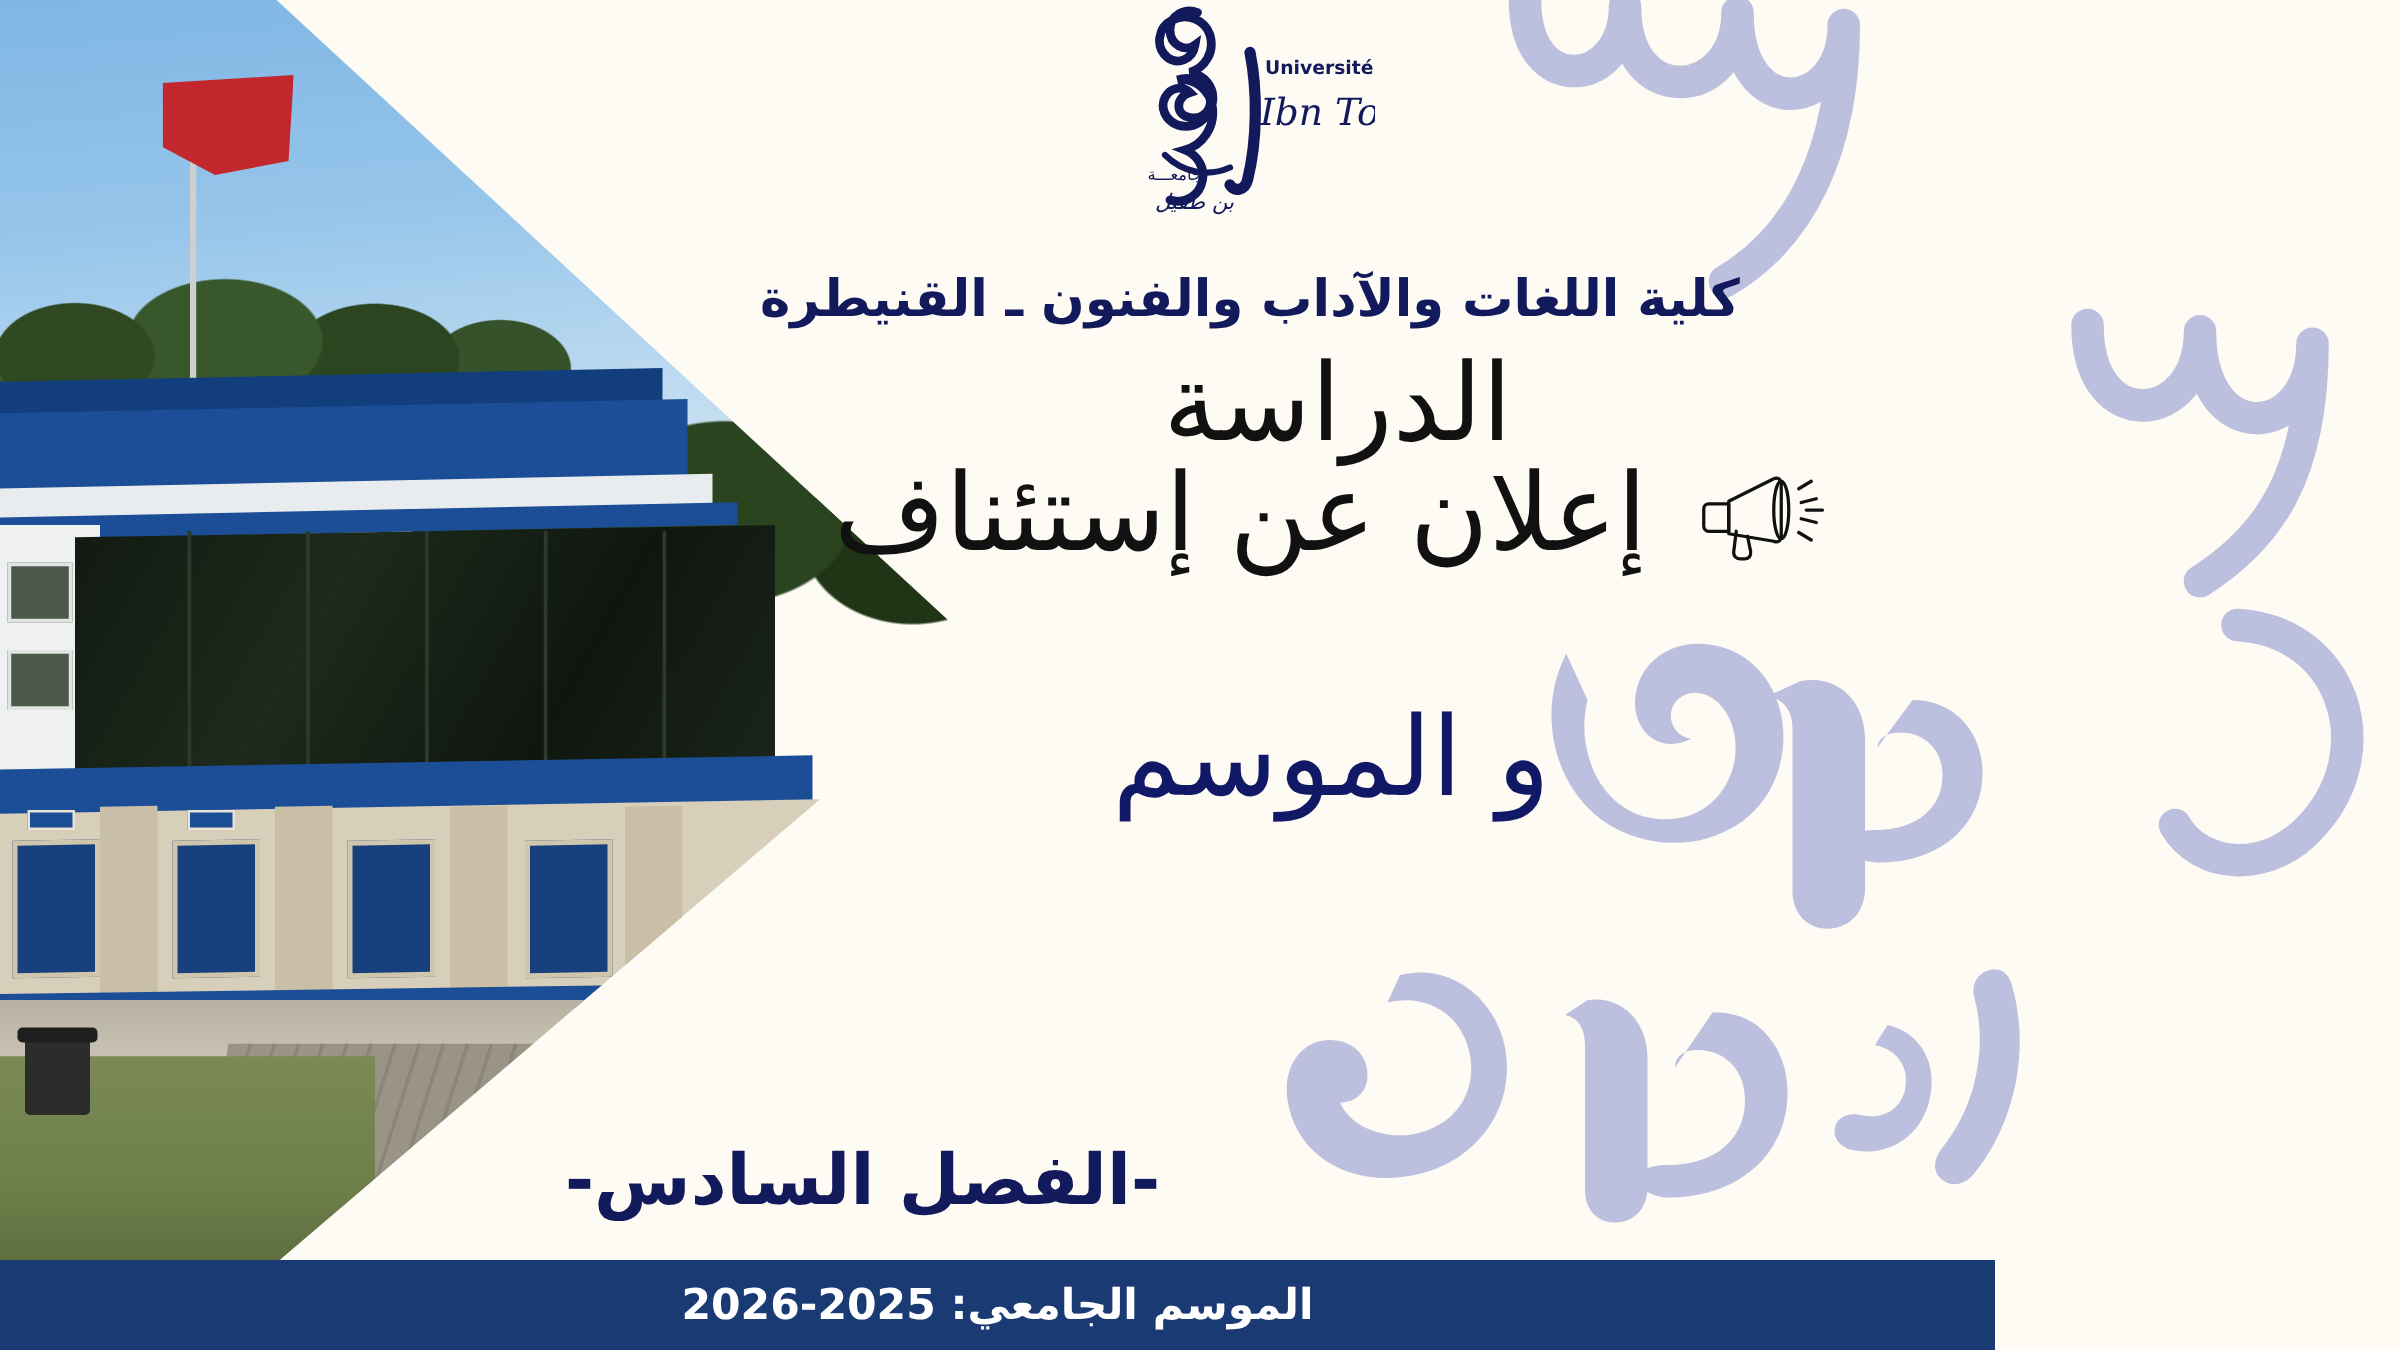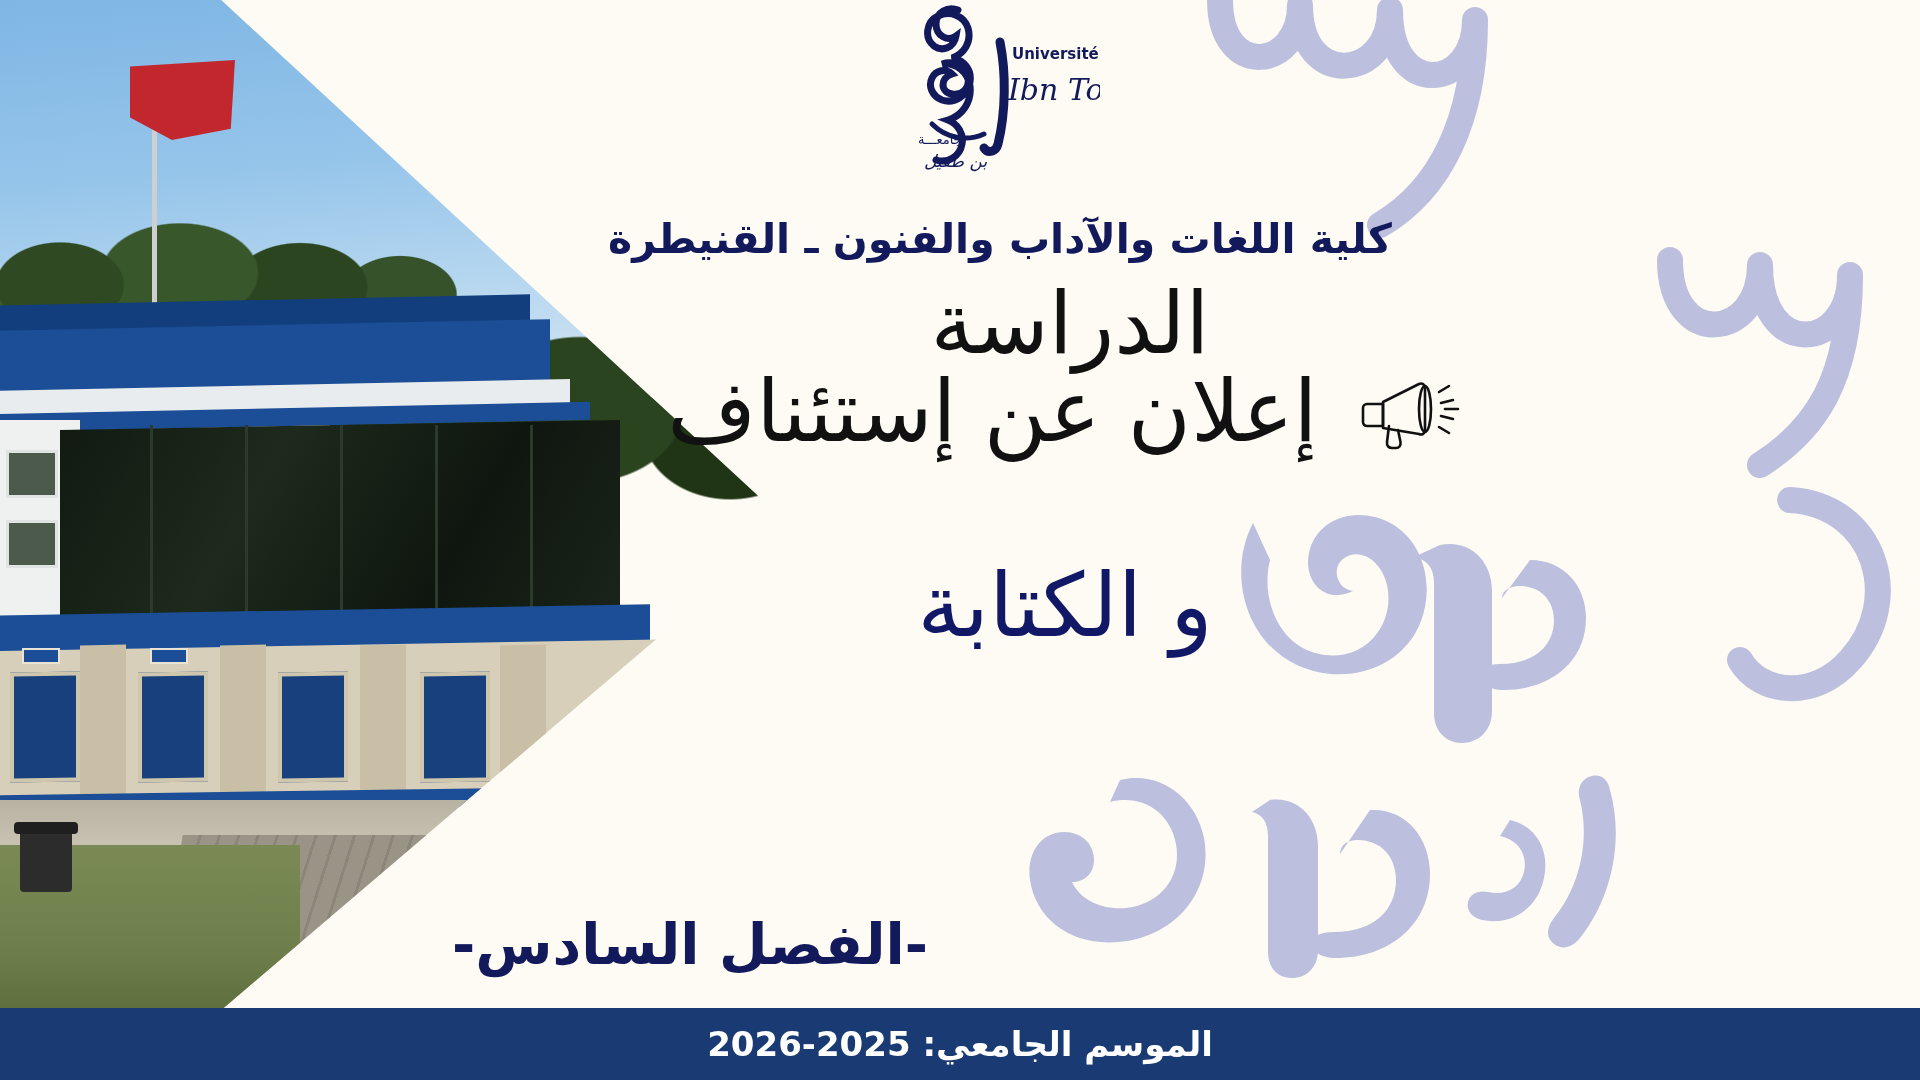--- a/index.html
+++ b/index.html
@@ -232,21 +232,21 @@
     font-family:"DejaVu Sans", sans-serif;
     font-size:56px;
     color:#131A5C;
     font-weight:bold;
   }
 
   
   .footer-banner {
     position:absolute;
     left:0; bottom:0;
-    width:1920px; height:72px;
+    width:1596px; height:72px;
     background:#1A3A73;
     display:flex;
     align-items:center;
     justify-content:center;
   }
   .footer-text {
     direction:rtl;
     color:#FFFFFF;
     font-family:"DejaVu Sans", sans-serif;
     font-size:34px;
@@ -367,21 +367,21 @@
             <path d="M28 54 l-2 16 c-0.5 4 2 6 5 6 h4 c3 0 5 -2 4.5 -6 L37 58"></path>
             <path d="M78 20 l10 -6 M80 31 l12 -3 M80 44 l12 3 M78 55 l10 6 M84 37 h13"></path>
           </g>
         </svg>
       </span>
       <span>إعلان عن إستئناف</span>
     </div>
   </div>
 
   <div class="program-wrap">
-    <div class="program-line">و الكتابة</div>
+    <div class="program-line">و الموسم</div>
   </div>
 
   <div class="semester-line">-الفصل السادس-</div>
 
   <div class="footer-banner">
     <span class="footer-text">الموسم الجامعي: 2025-2026</span>
   </div>
 
 </div>
 

